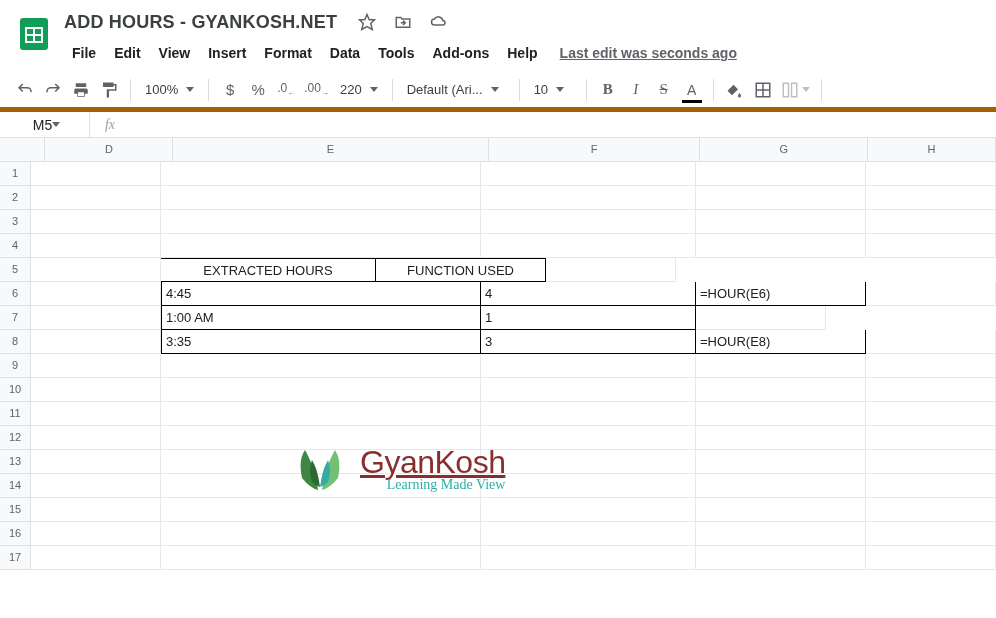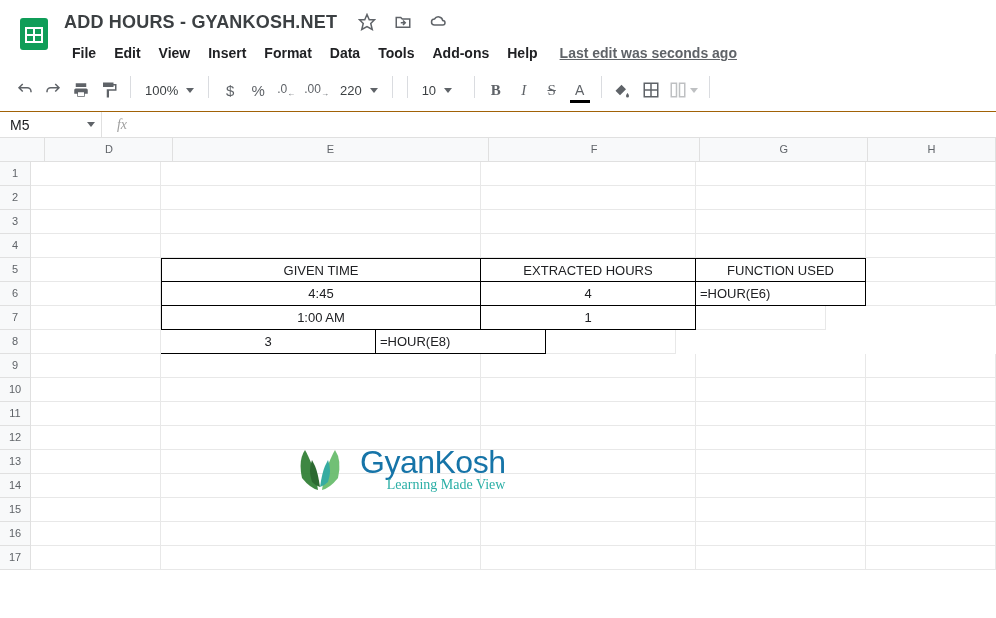--- a/index.html
+++ b/index.html
@@ -9,52 +9,52 @@
     .logo { width: 40px; height: 52px; display: flex; align-items: center; justify-content: center; margin-right: 10px; }
     .logo svg { width: 36px; height: 36px; }
     .title-area { flex: 1; }
     .title-row { display: flex; align-items: center; height: 28px; }
     .doc-title { font-size: 18px; color: #3c4043; margin-right: 12px; letter-spacing: 0.2px; }
     .title-icon { width: 20px; height: 20px; margin: 0 8px; display: flex; align-items: center; justify-content: center; color: #5f6368; cursor: pointer; }
     .menubar { display: flex; align-items: center; height: 26px; margin-top: 4px; gap: 2px; }
     .menu-item { padding: 2px 8px; font-size: 14px; color: #202124; cursor: pointer; border-radius: 3px; }
     .last-edit { margin-left: 12px; font-size: 14px; color: #5f6368; text-decoration: underline; cursor: pointer; }
     
-    .toolbar { display: flex; padding: 4px 12px; border-bottom: 1px solid #a16207; height: 40px; gap: 2px; margin-top: 6px; }
+    .toolbar { display: flex; align-items: center; padding: 4px 12px; border-bottom: 5px solid #a16207; height: 40px; gap: 2px; margin-top: 6px; }
     .tb-btn { min-width: 26px; height: 28px; display: flex; align-items: center; justify-content: center; color: #5f6368; cursor: pointer; border-radius: 3px; padding: 0 3px; }
     .tb-sep { width: 1px; height: 22px; background: #dadce0; margin: 0 6px; }
     .tb-select { display: flex; align-items: center; padding: 0 6px; height: 28px; color: #3c4043; font-size: 13px; cursor: pointer; border-radius: 3px; gap: 8px; }
     .tb-caret { width: 0; height: 0; border-left: 4px solid transparent; border-right: 4px solid transparent; border-top: 5px solid #5f6368; }
     .text-color-ind { width: 20px; height: 3px; background: #000; position: absolute; bottom: 1px; left: 3px; }
     .tb-btn.rel { position: relative; }
     
     .formula-bar { display: flex; align-items: center; height: 26px; border-bottom: 1px solid #e0e0e0; background: #fff; }
-    .name-box { width: 102px; display: flex; align-items: center; justify-content: space-between; padding: 0 6px 0 10px; border-right: 1px solid #e0e0e0; height: 100%; font-size: 14px; }
+    .name-box { width: 90px; display: flex; align-items: center; justify-content: center; padding: 0 6px 0 10px; border-right: 1px solid #e0e0e0; height: 100%; font-size: 14px; }
     .fx-label { width: 40px; text-align: center; font-style: italic; color: #9e9e9e; font-size: 14px; font-family: serif; }
     .formula-input { flex: 1; height: 100%; border: none; outline: none; padding: 0 8px; font-size: 13px; }
     
     .grid-area { position: relative; overflow: hidden; height: 504px; }
     .col-headers { display: flex; position: sticky; top: 0; background: #f8f9fa; border-bottom: 1px solid #e0e0e0; height: 24px; }
     .corner { width: 46px; border-right: 1px solid #e0e0e0; background: #f8f9fa; }
     .col-header { text-align: center; font-size: 11px; color: #5f6368; border-right: 1px solid #e0e0e0; line-height: 23px; }
     .grid-body { display: flex; }
     .row-headers { width: 46px; background: #f8f9fa; border-right: 1px solid #e0e0e0; }
     .row-header { height: 24px; text-align: center; font-size: 11px; color: #5f6368; line-height: 23px; border-bottom: 1px solid #e0e0e0; }
     .cells { position: relative; flex: 1; }
     .cell-row { display: flex; height: 24px; }
     .cell { border-right: 1px solid #e8e8e8; border-bottom: 1px solid #e8e8e8; padding: 0 4px; font-size: 13px; line-height: 23px; white-space: nowrap; overflow: hidden; }
     .b-top { border-top: 1px solid #000 !important; }
     .b-bot { border-bottom: 1px solid #000 !important; }
     .b-l { border-left: 1px solid #000 !important; }
     .b-r { border-right: 1px solid #000 !important; }
     .center { text-align: center; }
-    .right { text-align: center; }
+    .right { text-align: left; }
     
     .watermark { position: absolute; left: 290px; top: 440px; display: flex; align-items: center; gap: 10px; opacity: 0.92; pointer-events: none; }
-    .watermark-text { font-size: 32px; color: #0369a1; letter-spacing: -0.5px; }
+    .watermark-text { font-size: 32px; color: #7f1d1d; letter-spacing: -0.5px; text-decoration: underline; }
     .watermark-sub { font-family: 'Comic Sans MS', cursive; font-size: 14px; color: #18a89e; text-align: right; margin-top: -4px; }
   </style>
 </head>
 <body>
 
 <div class="header">
   <div class="logo">
     <svg viewBox="0 0 36 36">
         <rect x="4" y="2" width="28" height="32" rx="3" fill="#0f9d58"></rect>
         <rect x="10" y="12" width="16" height="14" fill="none" stroke="#fff" stroke-width="2"></rect>
@@ -134,20 +134,24 @@
       <span style="font-size:12px;">.0<sub style="font-size:8px;">←</sub></span>
     </div>
   <div class="tb-btn">
       <span style="font-size:12px;">.00<sub style="font-size:8px;">→</sub></span>
     </div>
   <div class="tb-select">
       <span>220</span>
       <span class="tb-caret"></span>
     </div>
   <div class="tb-sep"></div>
+  <div class="tb-select" style="width:110px;">
+      <span style="overflow:hidden;text-overflow:ellipsis;white-space:nowrap;">Default (Ari...</span>
+      <span class="tb-caret"></span>
+    </div>
   <div class="tb-sep"></div>
   <div class="tb-select" style="width:50px;">
       <span>10</span>
       <span class="tb-caret"></span>
     </div>
   <div class="tb-sep"></div>
   <div class="tb-btn">
       <b style="font-size:15px;font-family:serif;">B</b>
     </div>
   <div class="tb-btn">
@@ -245,40 +249,40 @@
         </div>
         <div class="cell-row">
           <div class="cell" style="width: 130px;"></div>
           <div class="cell" style="width: 320px;"></div>
           <div class="cell" style="width: 215px;"></div>
           <div class="cell" style="width: 170px;"></div>
           <div class="cell" style="width: 130px;"></div>
         </div>
         <div class="cell-row">
           <div class="cell" style="width: 130px;"></div>
-          <div class="cell b-top b-bot b-l b-r center" style="width: 320px;">GIVEN TIME</div>
           <div class="cell b-top b-bot b-r center" style="width: 215px;">EXTRACTED HOURS</div>
           <div class="cell b-top b-bot b-r center" style="width: 170px;">FUNCTION USED</div>
           <div class="cell" style="width: 130px;"></div>
         </div>
         <div class="cell-row">
           <div class="cell" style="width: 130px;"></div>
           <div class="cell b-bot b-l b-r right" style="width: 320px;">4:45</div>
           <div class="cell b-bot b-r right" style="width: 215px;">4</div>
           <div class="cell b-bot b-r" style="width: 170px;">=HOUR(E6)</div>
           <div class="cell" style="width: 130px;"></div>
         </div>
         <div class="cell-row">
           <div class="cell" style="width: 130px;"></div>
           <div class="cell b-bot b-l b-r right" style="width: 320px;">1:00 AM</div>
           <div class="cell b-bot b-r right" style="width: 215px;">1</div>
           <div class="cell" style="width: 130px;"></div>
         </div>
         <div class="cell-row">
           <div class="cell" style="width: 130px;"></div>
+          <div class="cell b-bot b-l b-r right" style="width: 320px;">3:35</div>
           <div class="cell b-bot b-r right" style="width: 215px;">3</div>
           <div class="cell b-bot b-r" style="width: 170px;">=HOUR(E8)</div>
           <div class="cell" style="width: 130px;"></div>
         </div>
         <div class="cell-row">
           <div class="cell" style="width: 130px;"></div>
           <div class="cell" style="width: 320px;"></div>
           <div class="cell" style="width: 215px;"></div>
           <div class="cell" style="width: 170px;"></div>
           <div class="cell" style="width: 130px;"></div>

